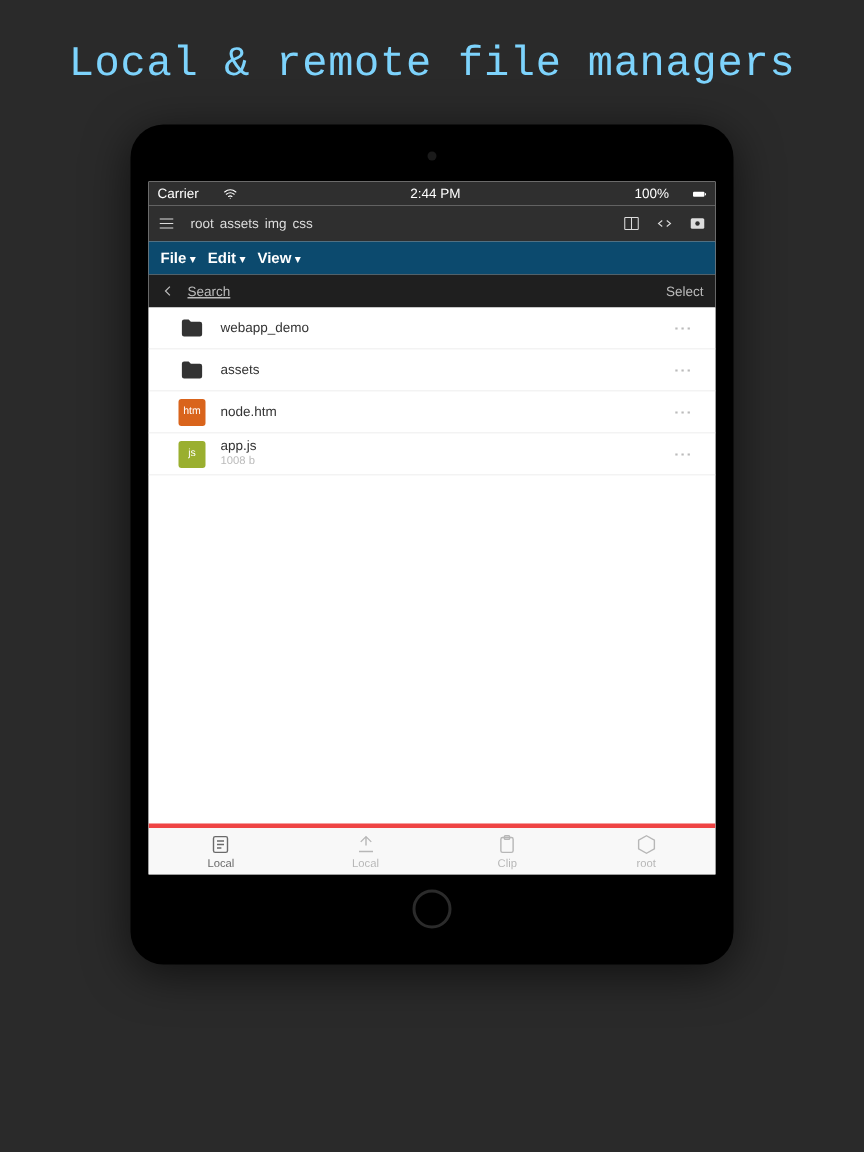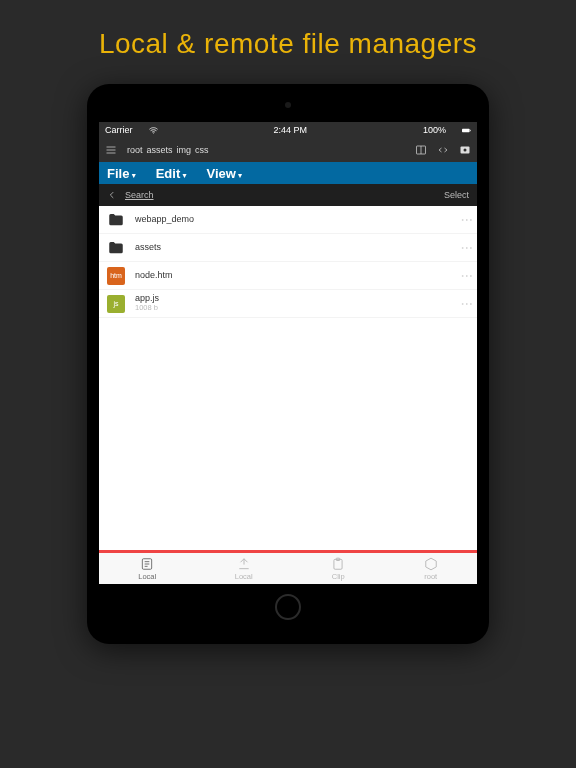--- a/index.html
+++ b/index.html
@@ -1,39 +1,39 @@
 <!DOCTYPE html>
 <html><head>
 <meta charset="utf-8">
 <style>
   * { margin: 0; padding: 0; box-sizing: border-box; font-family: -apple-system, 'Helvetica Neue', Arial, sans-serif; }
   body { background: #2a2a2a; width: 576px; height: 768px; overflow: hidden; display: flex; flex-direction: column; align-items: center; }
-  .headline { color: #eab308; font-size: 28px; font-weight: 300; margin-top: 28px; margin-bottom: 24px; letter-spacing: 0.5px; }
+  .headline { color: #7dd3fc; font-size: 28px; font-weight: 300; margin-top: 28px; margin-bottom: 24px; letter-spacing: 0.5px; font-family: Liberation Mono, monospace; }
   .device { width: 402px; height: 560px; background: #000; border-radius: 22px; padding: 38px 12px 24px 12px; display: flex; flex-direction: column; align-items: center; box-shadow: 0 6px 30px rgba(0,0,0,0.6); position: relative; }
   .camera { position: absolute; top: 18px; left: 50%; transform: translateX(-50%); width: 6px; height: 6px; background: #1a1a1a; border-radius: 50%; }
   .screen { width: 378px; flex: 1; background: #fff; display: flex; flex-direction: column; overflow: hidden; }
   .homebtn { width: 26px; height: 26px; border: 2px solid #2b2b2b; border-radius: 50%; margin-top: 10px; }
   
   .status { height: 16px; background: #2f2f2f; color: #fff; font-size: 9px; display: flex; align-items: center; padding: 0 6px; justify-content: space-between; }
   .status .left, .status .right { display: flex; align-items: center; gap: 16px; }
   .status svg { width: 9px; height: 9px; }
   
   .navbar { background: #2f2f2f; color: #ddd; display: flex; align-items: center; height: 24px; padding: 0 6px; font-size: 9px; }
   .navbar .crumbs { display: flex; gap: 4px; margin-left: 10px; flex: 1; }
   .navbar .icons { display: flex; gap: 10px; align-items: center; }
   .navbar svg { width: 12px; height: 12px; stroke: #ddd; fill: none; stroke-width: 1.4; }
-  .menus { background: #0369a1; color: #fff; display: flex; gap: 20px; height: 22px; align-items: center; padding: 0 8px; font-size: 13px; font-weight: 600; }
+  .menus { background: #0c4a6e; color: #fff; display: flex; gap: 8px; height: 22px; align-items: center; padding: 0 8px; font-size: 10px; font-weight: 600; }
   .menus span::after { content: ' ▾'; font-size: 8px; font-weight: 400; }
   
   .searchrow { background: #1f1f1f; color: #bbb; height: 22px; display: flex; align-items: center; padding: 0 8px; font-size: 9px; justify-content: space-between; }
   .searchrow .sl { display: flex; align-items: center; gap: 8px; text-decoration: underline; }
   .searchrow svg { width: 10px; height: 10px; }
   
   .list { flex: 1; background: #fff; overflow-y: auto; }
-  .row { display: flex; align-items: center; height: 28px; padding: 0 8px; border-bottom: 1px solid #f3f3f3; font-size: 9px; color: #333; }
+  .row { display: flex; align-items: center; height: 28px; padding: 0 20px; border-bottom: 1px solid #f3f3f3; font-size: 9px; color: #333; }
   .row .thumb { width: 18px; height: 18px; margin-right: 10px; display: flex; align-items: center; justify-content: center; font-size: 7px; color: #fff; border-radius: 2px; }
   .row .info { flex: 1; display: flex; flex-direction: column; line-height: 1.1; }
   .row .sub { font-size: 7.5px; color: #bbb; }
   .row .more { color: #bbb; font-size: 12px; line-height: 0.4; letter-spacing: 0; writing-mode: vertical-lr; }
   .folder-ico { fill: #333; }
   .htm { background: #d9641c; }
   .js  { background: #9aaf2f; }
   
   .tabbar { height: 34px; background: #f8f8f8; border-top: 3px solid #ef4444; display: flex; justify-content: space-around; align-items: center; font-size: 7.5px; color: #b7b7b7; }
   .tabbar .tab { display: flex; flex-direction: column; align-items: center; gap: 1px; }

